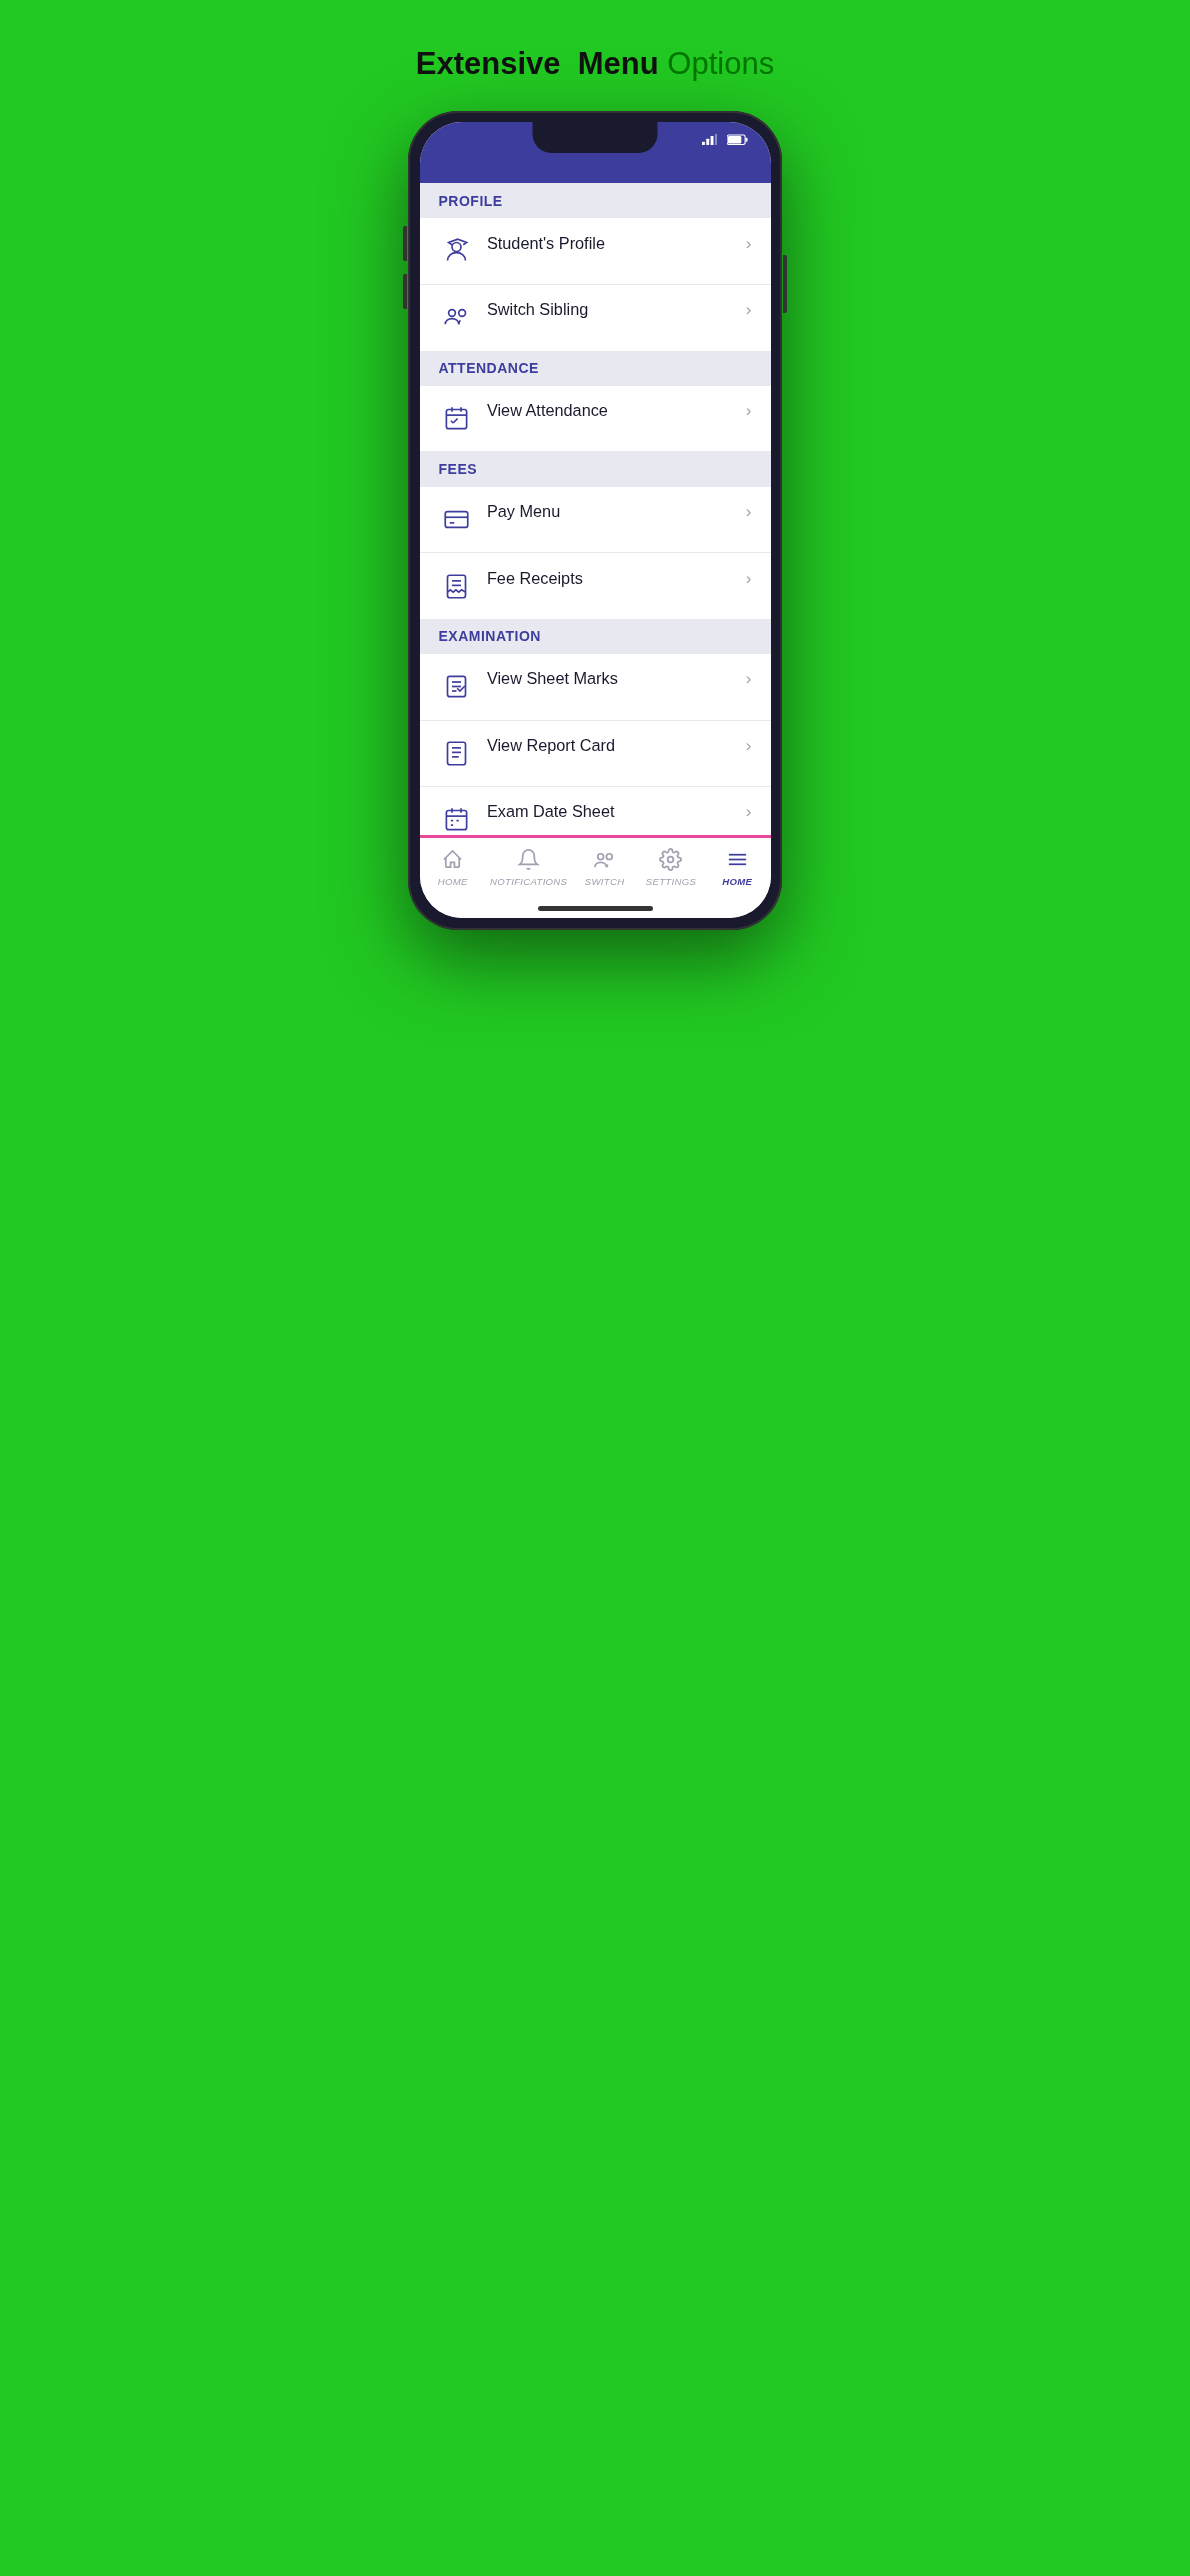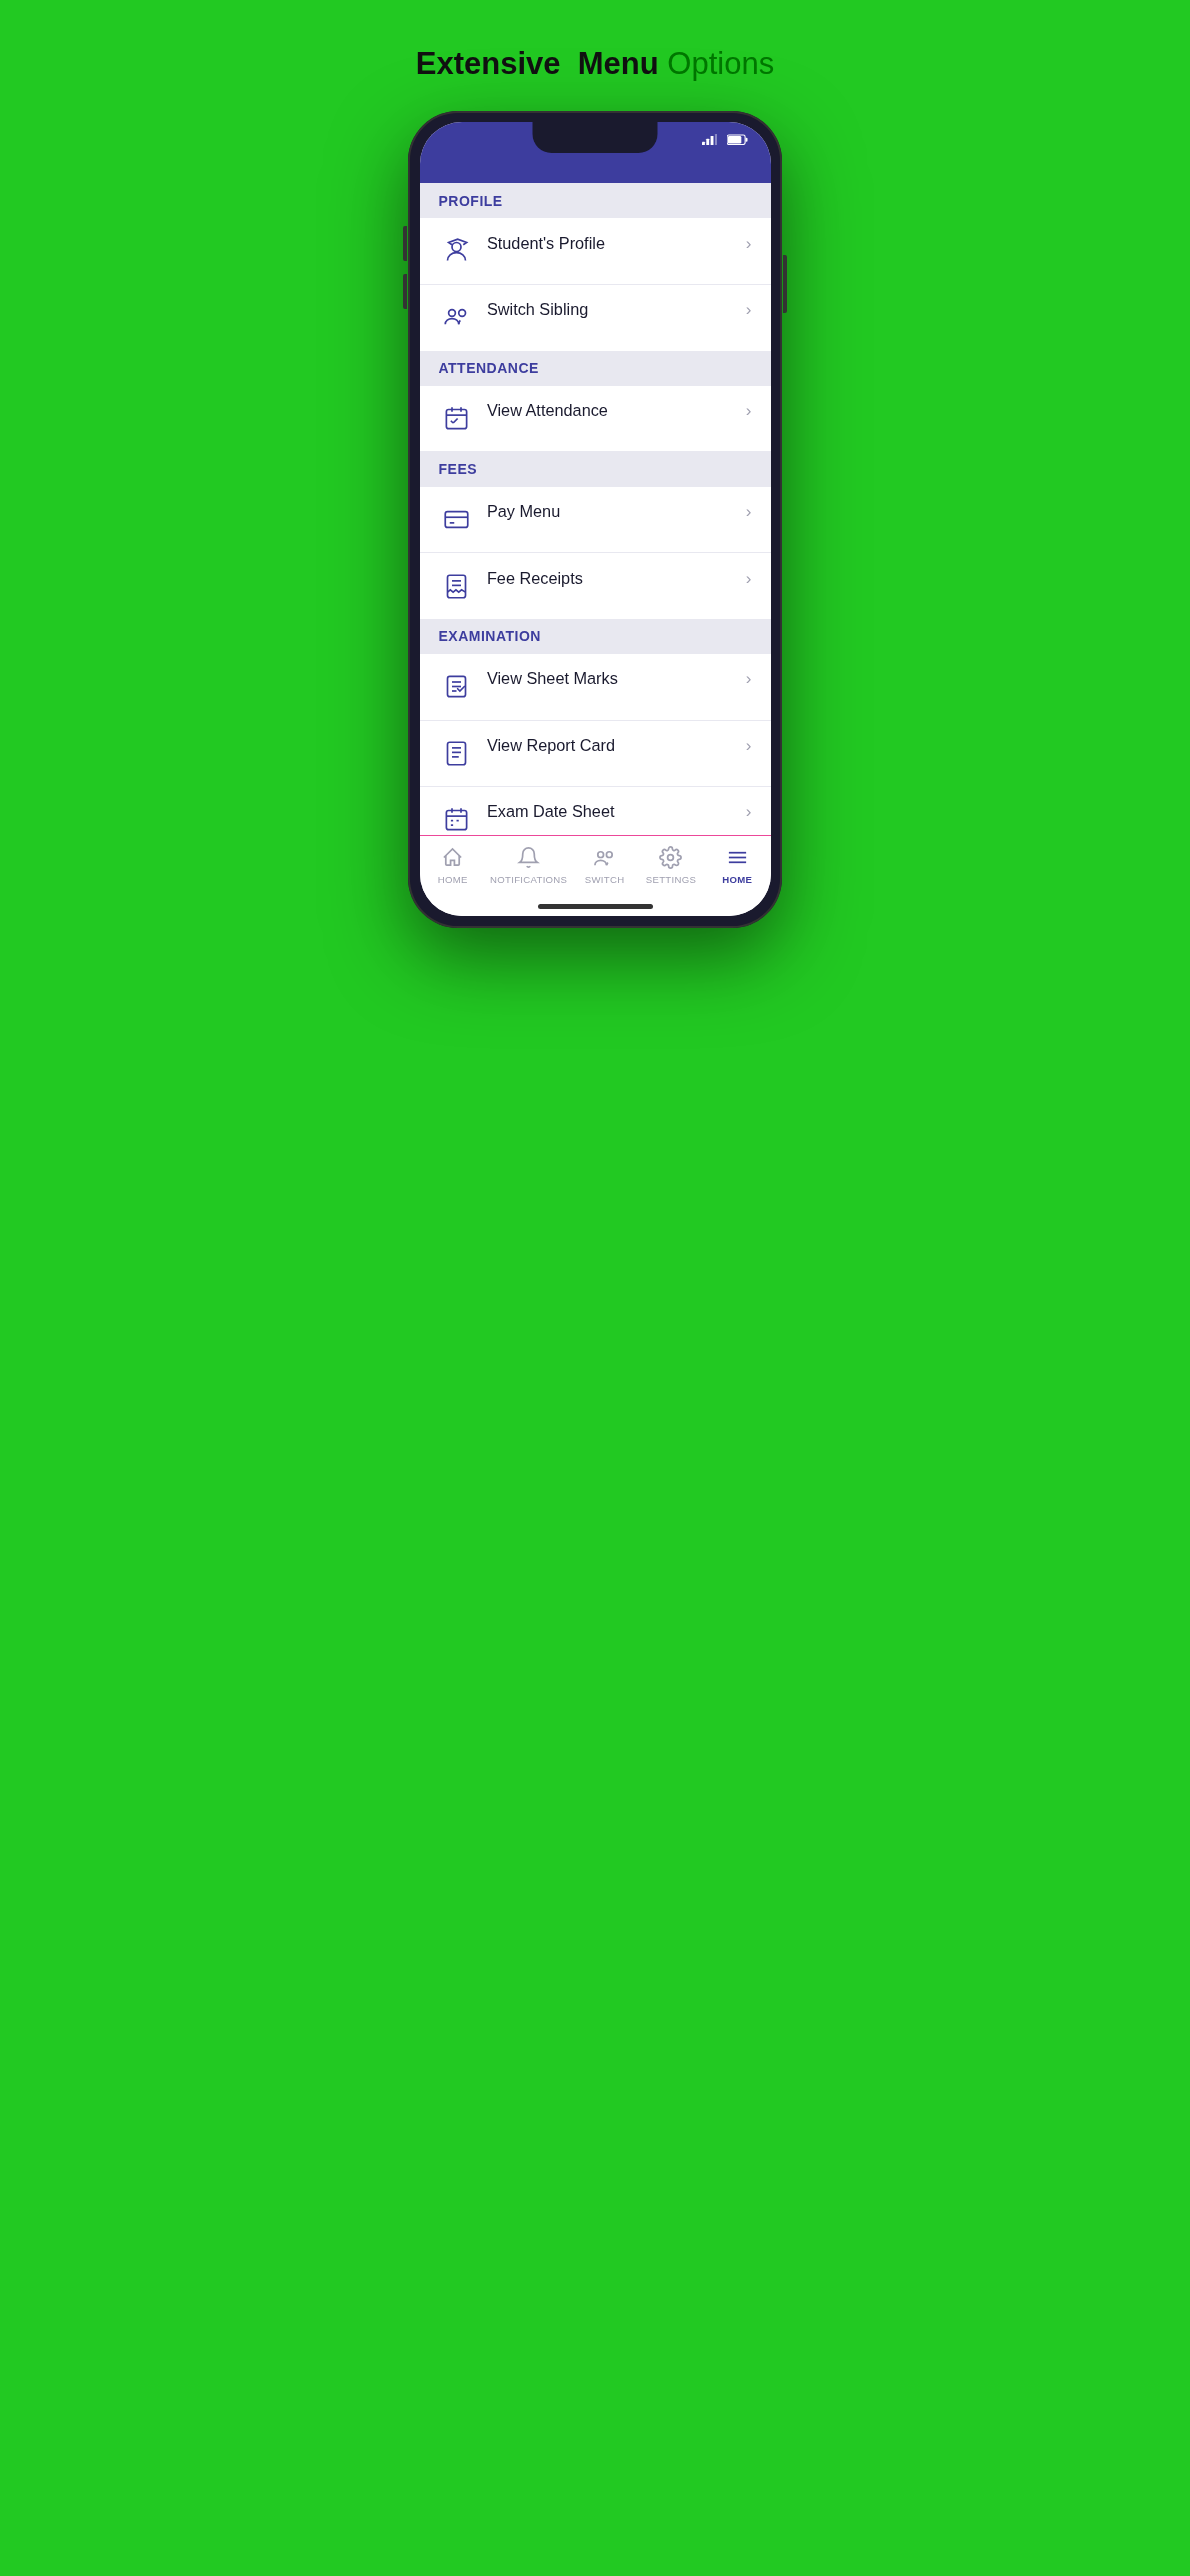--- a/index.html
+++ b/index.html
@@ -150,21 +150,22 @@
       font-size: 17px;
       font-weight: 300;
     }
     
     .bottom-nav {
       background: white;
       display: flex;
       justify-content: space-around;
       align-items: flex-start;
       padding: 9.6px 0 19px;
-      border-top: 1px solid #ec4899;
+      border-top: 3px solid #ec4899;
+      font-style: italic;
     }
     .nav-item {
       display: flex;
       flex-direction: column;
       align-items: center;
       gap: 2.9px;
       cursor: pointer;
       min-width: 58px;
     }
     .nav-item svg {

